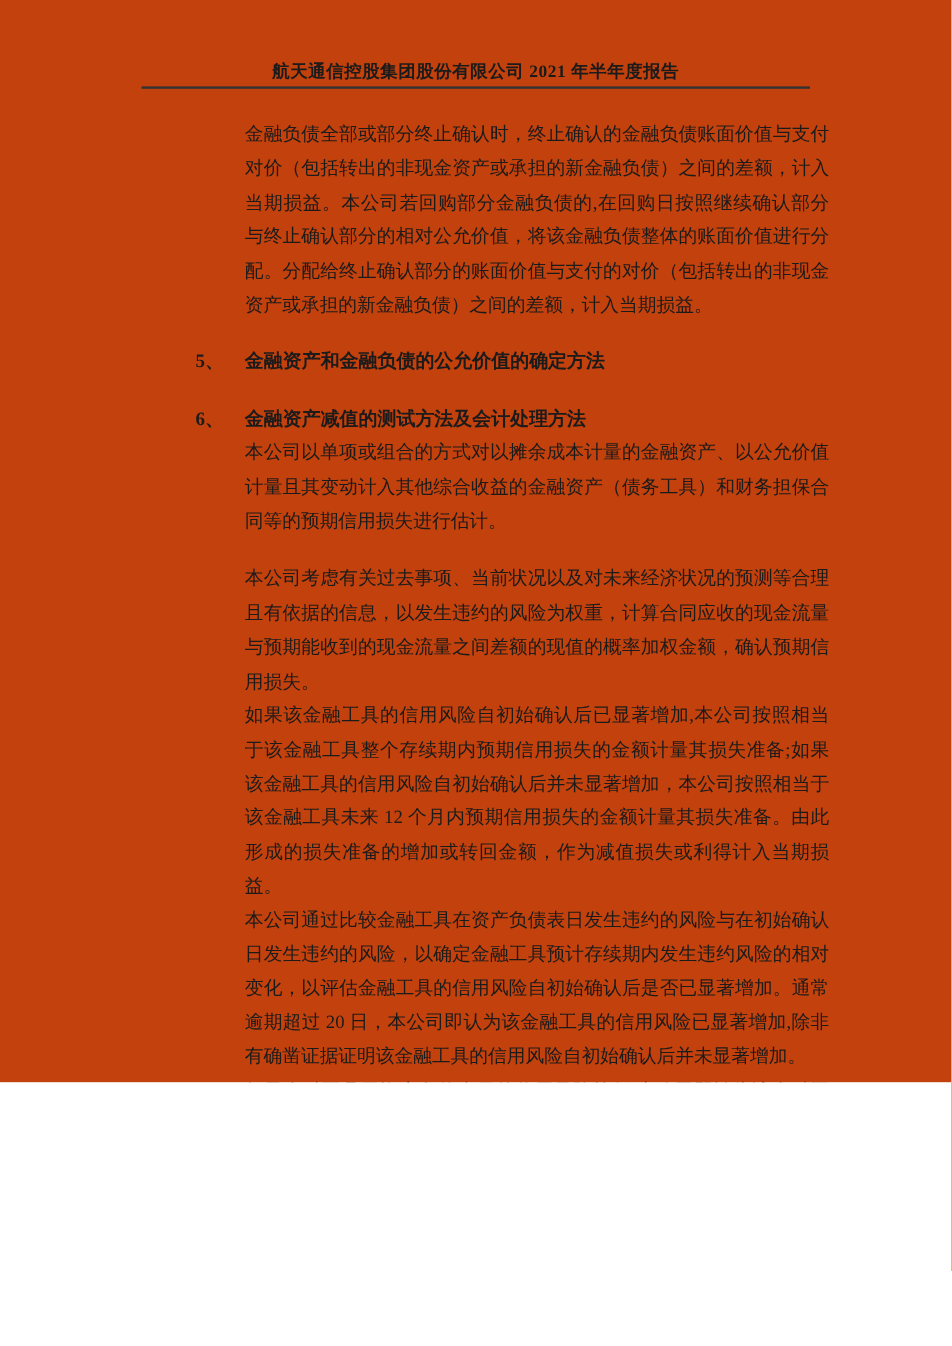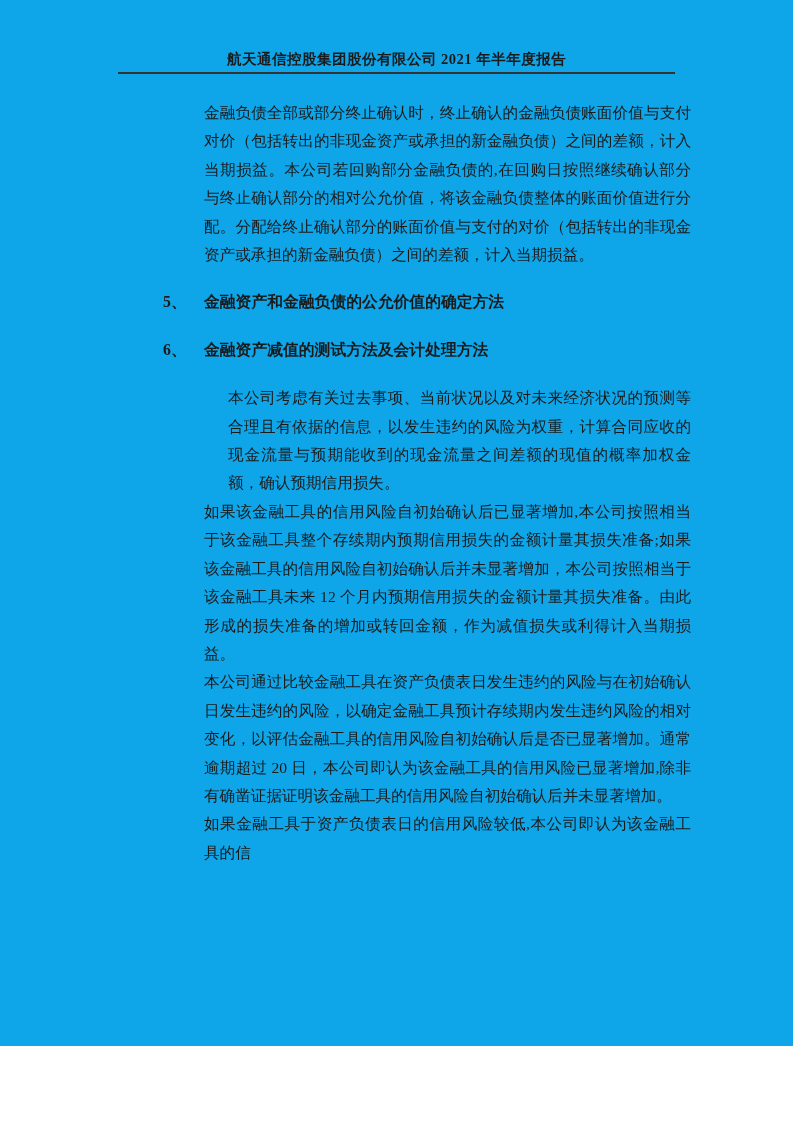--- a/index.html
+++ b/index.html
@@ -3,22 +3,22 @@
 <meta charset="utf-8">
 <style>
   html, body {
     margin: 0;
     padding: 0;
     background: #ffffff;
   }
   .page {
     position: relative;
     width: 793px;
-    height: 1046px;
-    background: #0ea5e9;
+    height: 902px;
+    background: #c2410c;
     overflow: hidden;
     font-family: "Liberation Serif", "DejaVu Serif", serif;
     color: #1b1b1b;
   }
   .header-title {
     position: absolute;
     top: 50px;
     left: 118px;
     width: 557px;
     text-align: center;
@@ -55,21 +55,20 @@
     text-align: left;
   }
   .section-number {
     position: absolute;
     left: -41px;
     top: 0;
     font-weight: 700;
   }
   .gap-before {
     margin-top: 20px;
-    margin-left: 24px;
   }
   .page-footer {
     position: absolute;
     top: 1065px;
     left: 0;
     width: 793px;
     text-align: center;
     font-size: 12.5px;
     font-family: "Liberation Sans", "DejaVu Sans", sans-serif;
     color: #222222;
@@ -92,20 +91,21 @@
       <span class="section-number">5、</span>
       <span>金融资产和金融负债的公允价值的确定方法</span>
     </div>
 
 
     <div class="section-heading">
       <span class="section-number">6、</span>
       <span>金融资产减值的测试方法及会计处理方法</span>
     </div>
 
+    <p class="para">本公司以单项或组合的方式对以摊余成本计量的金融资产、以公允价值计量且其变动计入其他综合收益的金融资产（债务工具）和财务担保合同等的预期信用损失进行估计。</p>
 
     <p class="para gap-before">本公司考虑有关过去事项、当前状况以及对未来经济状况的预测等合理且有依据的信息，以发生违约的风险为权重，计算合同应收的现金流量与预期能收到的现金流量之间差额的现值的概率加权金额，确认预期信用损失。</p>
 
     <p class="para">如果该金融工具的信用风险自初始确认后已显著增加,本公司按照相当于该金融工具整个存续期内预期信用损失的金额计量其损失准备;如果该金融工具的信用风险自初始确认后并未显著增加，本公司按照相当于该金融工具未来 12 个月内预期信用损失的金额计量其损失准备。由此形成的损失准备的增加或转回金额，作为减值损失或利得计入当期损益。</p>
 
     <p class="para">本公司通过比较金融工具在资产负债表日发生违约的风险与在初始确认日发生违约的风险，以确定金融工具预计存续期内发生违约风险的相对变化，以评估金融工具的信用风险自初始确认后是否已显著增加。通常逾期超过 20 日，本公司即认为该金融工具的信用风险已显著增加,除非有确凿证据证明该金融工具的信用风险自初始确认后并未显著增加。</p>
 
     <p class="para">如果金融工具于资产负债表日的信用风险较低,本公司即认为该金融工具的信</p>
 
   </div>

